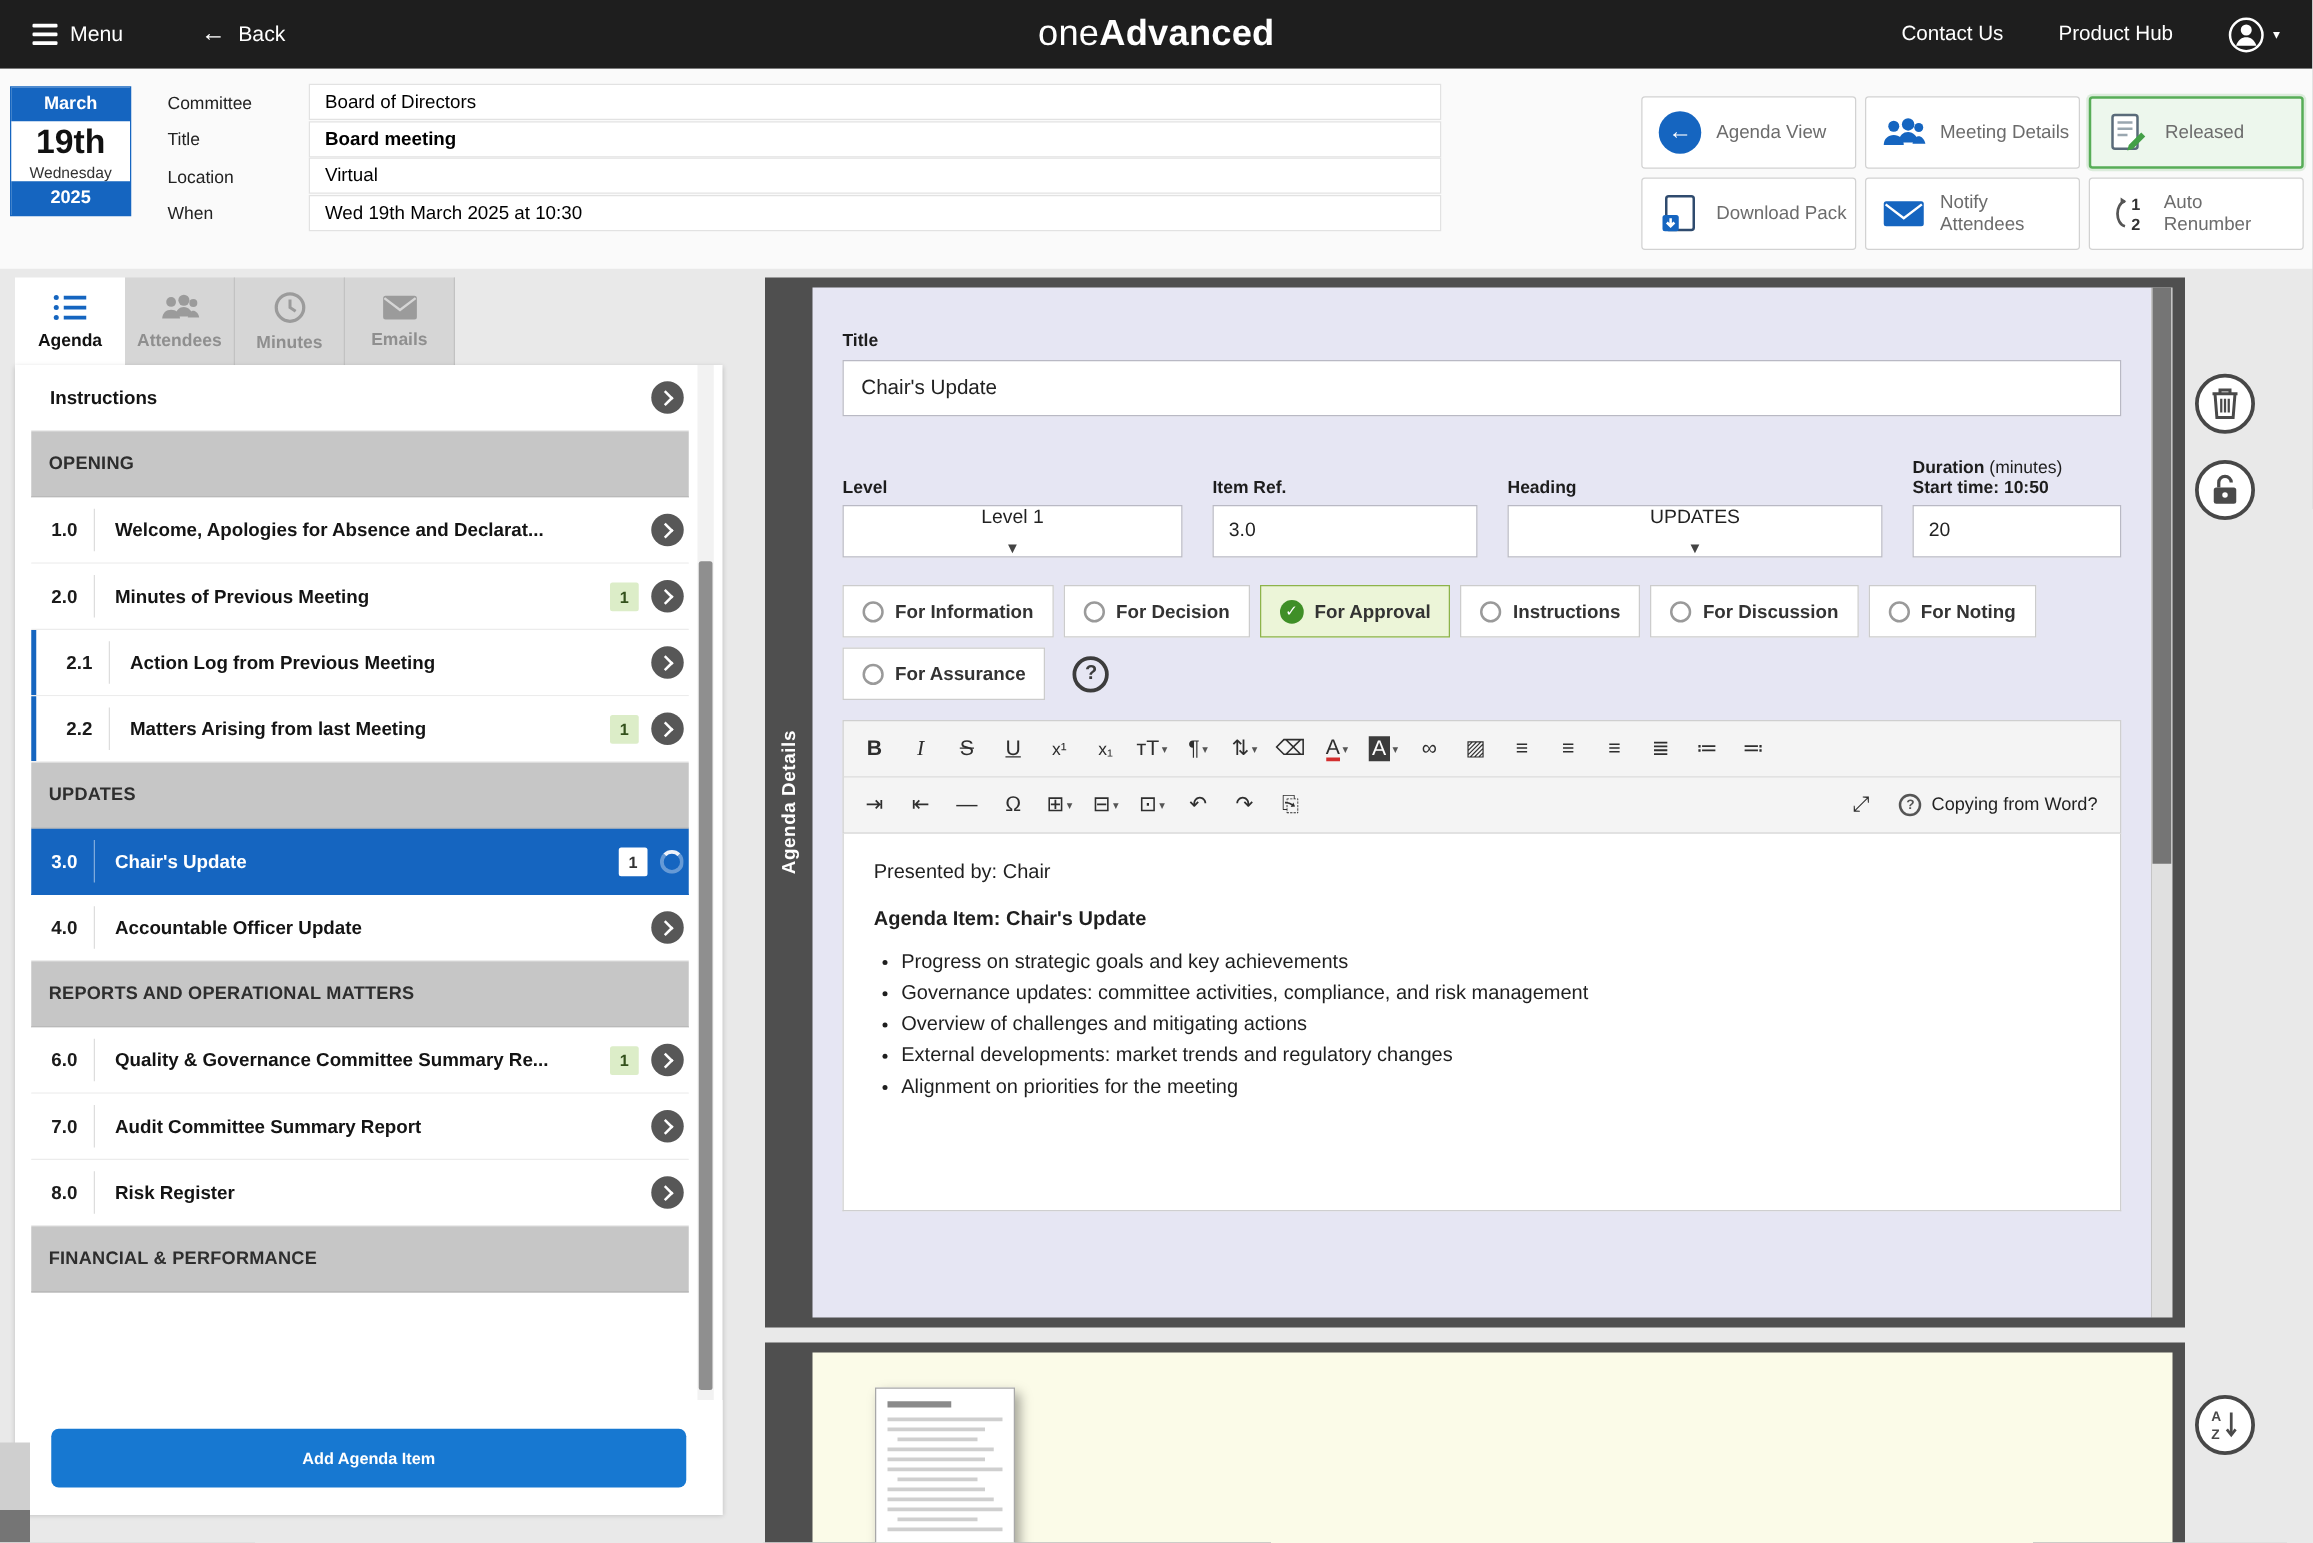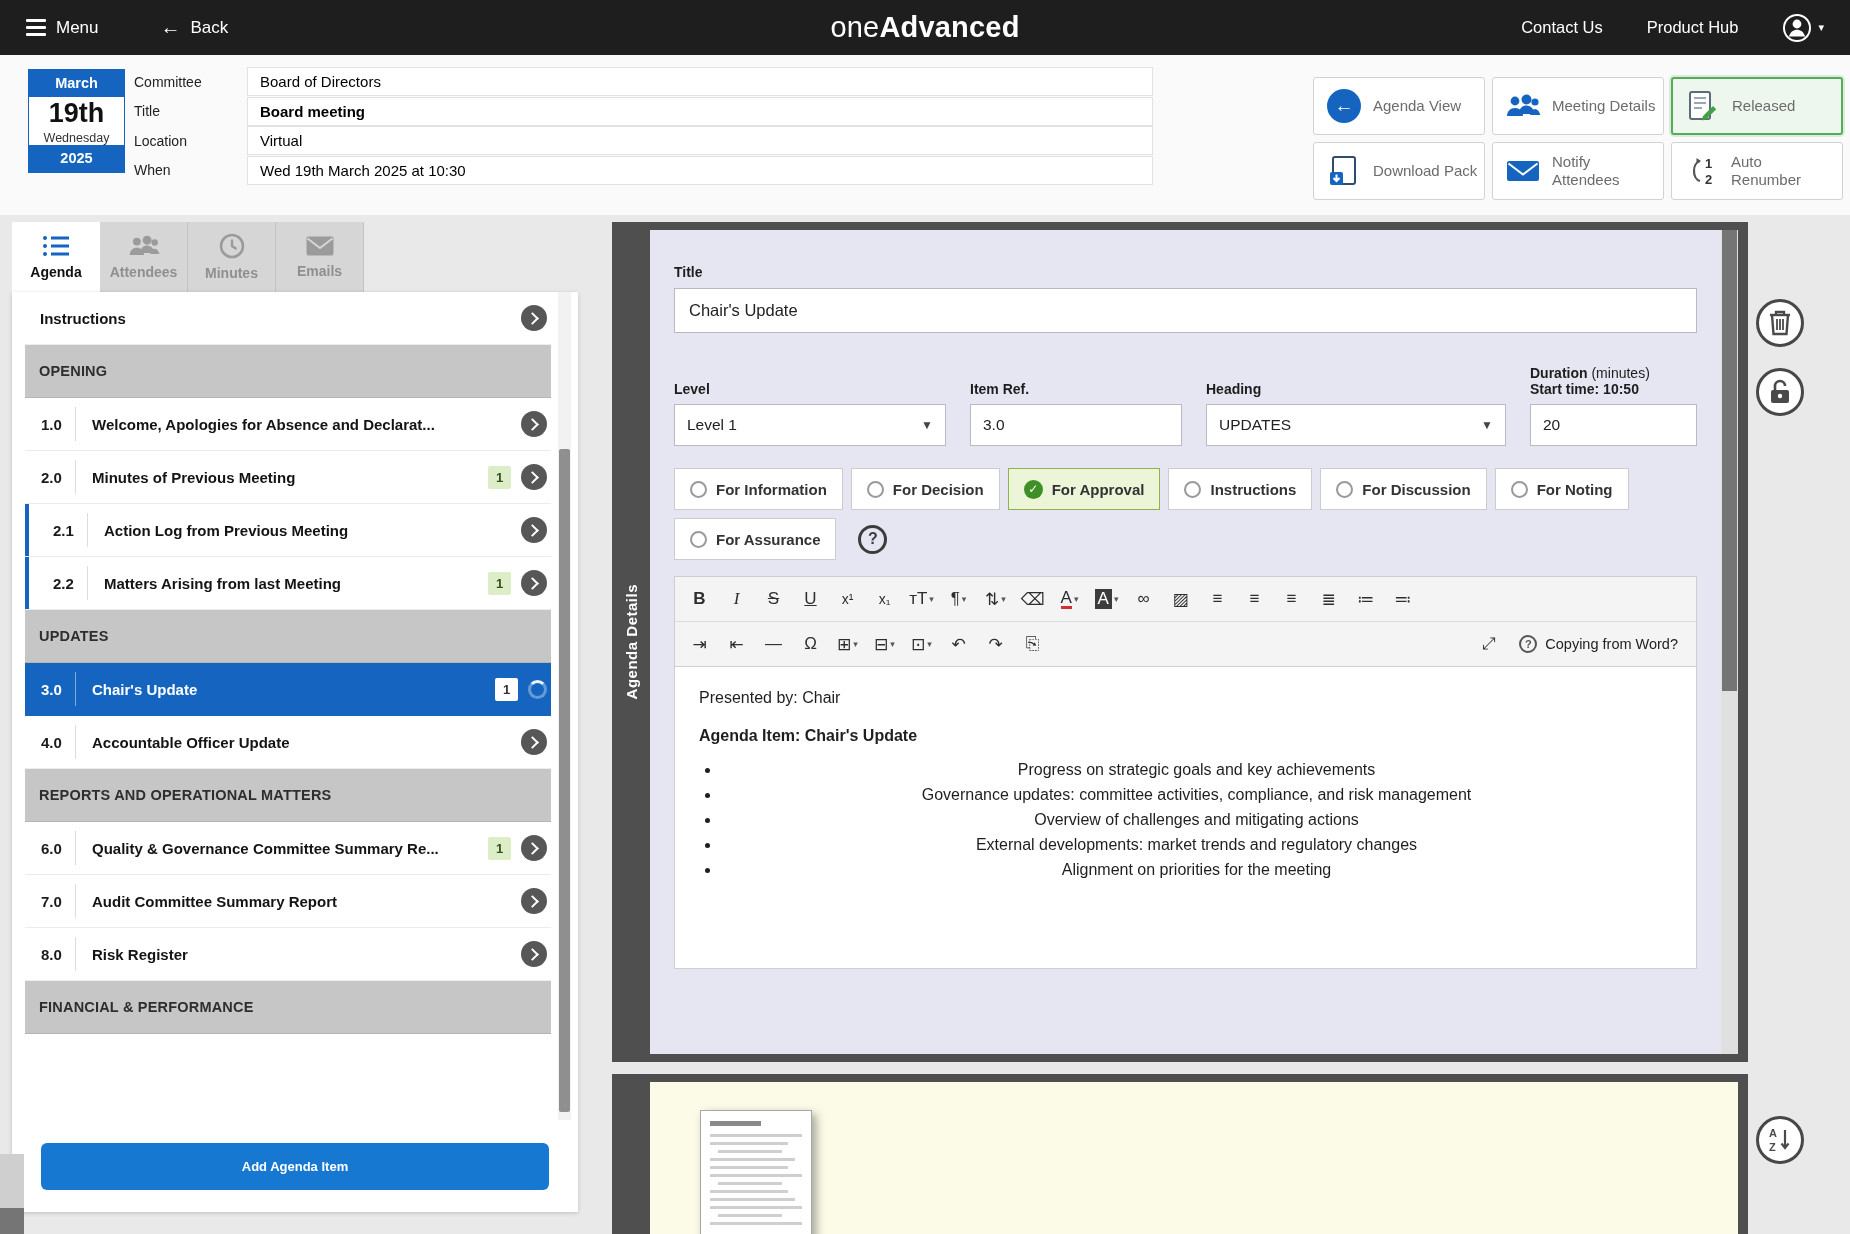--- a/index.html
+++ b/index.html
@@ -15,21 +15,21 @@
   .brand{position:absolute;left:50%;transform:translateX(-50%);font-size:29px;letter-spacing:.2px;}
   .brand .b1{font-weight:400;}
   .brand .b2{font-weight:800;}
   .tb-right{margin-left:auto;display:flex;align-items:center;gap:44px;font-size:16.5px;}
   .tb-link{cursor:pointer;}
   .account{display:flex;align-items:center;gap:6px;cursor:pointer;}
   .account .caret{font-size:11px;}
 
   
   .header-band{position:absolute;top:55px;left:0;right:0;height:160px;background:#fafafa;}
-  .date-card{position:absolute;left:28px;top:14px;width:97px;height:104px;border:1px solid #1565c0;background:#fff;display:flex;flex-direction:column;text-align:center;box-sizing:border-box;}
+  .date-card{position:absolute;left:8px;top:14px;width:97px;height:104px;border:1px solid #1565c0;background:#fff;display:flex;flex-direction:column;text-align:center;box-sizing:border-box;}
   .dmonth,.dyear{height:27px;line-height:27px;background:#1565c0;color:#fff;font-weight:700;font-size:14.5px;}
   .dmid{flex:1;display:flex;flex-direction:column;justify-content:center;}
   .dday{font-size:27px;font-weight:700;color:#111;}
   .dweek{font-size:12.5px;color:#333;margin-top:2px;}
   .fields{position:absolute;left:134px;top:12px;}
   .frow{display:flex;align-items:center;height:29.5px;}
   .flabel{width:113px;font-size:14px;color:#222;}
   .fvalue{width:880px;height:27px;line-height:27px;background:#fff;border:1px solid #e2e2e2;font-size:15px;padding:0 12px;white-space:nowrap;overflow:hidden;}
   .fvalue.bold{font-weight:700;}
   .actions{position:absolute;right:7px;top:22px;display:grid;grid-template-columns:repeat(3,172px);gap:7px;}
@@ -74,21 +74,21 @@
   .vtab span{writing-mode:vertical-rl;transform:rotate(180deg);letter-spacing:.5px;white-space:nowrap;}
   .lavender{flex:1;background:#e6e6f3;padding:34px 24px 16px;overflow:hidden;box-sizing:border-box;}
   .vscroll{width:17px;background:#e0e0e0;position:relative;}
   .vscroll .sthumb{position:absolute;top:0;height:56%;left:1px;right:1px;background:#757575;}
   .flabel2{font-weight:700;font-size:14px;color:#1d1d1d;margin-bottom:8px;}
   .title-input{width:100%;height:45px;border:1px solid #b9b9c4;background:#fff;font-size:16.5px;padding:0 14px;margin-bottom:22px;box-sizing:border-box;font-family:inherit;color:#222;}
   .row2{display:flex;gap:24px;margin-bottom:22px;}
   .col{display:flex;flex-direction:column;}
   .lblarea{height:42px;display:flex;flex-direction:column;justify-content:flex-end;padding-bottom:7px;font-size:14px;color:#1d1d1d;}
   .lblarea .b{font-weight:700;}
-  .select{height:42px;background:#fff;border:1px solid #b9b9c4;display:flex;align-items:center;justify-content:space-between;padding:0 12px;font-size:15.5px;color:#222;cursor:pointer;box-sizing:border-box;}
+  .select{height:42px;background:#fff;border:1px solid #b9b9c4;display:flex;align-items:center;justify-content:space-between;padding:0 12px;font-size:15.5px;color:#222;cursor:pointer;box-sizing:border-box;flex-direction:column;}
   .select .caret{font-size:12px;color:#444;}
   .inp{height:42px;border:1px solid #b9b9c4;padding:0 12px;font-size:15.5px;box-sizing:border-box;width:100%;font-family:inherit;color:#222;background:#fff;}
   .prow{display:flex;gap:8px;margin-bottom:8px;align-items:center;}
   .popt{height:42px;background:#fff;border:1px solid #ccc;display:flex;align-items:center;gap:9px;padding:0 15px;font-weight:700;font-size:15px;color:#333;cursor:pointer;box-sizing:border-box;}
   .pradio{width:17px;height:17px;border:2px solid #9a9a9a;border-radius:50%;background:#fff;box-sizing:border-box;}
   .popt.sel{background:#ecf5d8;border:1.5px solid #8db34a;}
   .pcheck{width:19px;height:19px;border-radius:50%;background:#3f8f27;color:#fff;font-size:12px;font-weight:700;display:flex;align-items:center;justify-content:center;}
   .help{width:29px;height:29px;border:3px solid #3c3c3c;border-radius:50%;display:flex;align-items:center;justify-content:center;font-weight:700;font-size:16px;color:#3c3c3c;margin-left:14px;cursor:pointer;box-sizing:border-box;}
   .toolbar{border:1px solid #cfcfcf;background:#f4f4f4;margin-top:16px;}
   .trow{display:flex;align-items:center;height:44px;padding:0 6px;}
@@ -103,21 +103,21 @@
   [data-name="text-color-icon"] .glyph{border-bottom:3px solid #d32f2f;line-height:1;}
   [data-name="highlight-color-icon"] .glyph{background:#3c3c3c;color:#fff;padding:0 3px;line-height:1.15;}
   [data-name="superscript-icon"] .glyph,[data-name="subscript-icon"] .glyph{font-size:14px;}
   .spacer{flex:1;}
   .word-hint{display:flex;align-items:center;gap:8px;font-size:14.5px;color:#222;padding:0 12px;cursor:pointer;}
   .qmark{width:18px;height:18px;border:2px solid #555;border-radius:50%;display:flex;align-items:center;justify-content:center;font-size:11px;font-weight:700;color:#555;box-sizing:border-box;}
   .ebody{background:#fff;border:1px solid #cfcfcf;border-top:none;height:302px;padding:22px 24px;font-size:16px;color:#1f1f1f;overflow:hidden;box-sizing:border-box;}
   .ebody p{margin:0 0 20px 0;}
   .ebody .ehead{font-weight:700;margin-bottom:16px;}
   .ebody ul{margin:0 0 0 22px;padding:0;}
-  .ebody li{margin-bottom:7px;text-align:center;}
+  .ebody li{margin-bottom:7px;}
 
   
   .attach-frame{position:absolute;left:612px;top:1074px;width:1136px;height:200px;background:#4f4f4f;display:flex;padding:8px 10px 0 0;box-sizing:border-box;}
   .attach-body{flex:1;background:#fbfbe8;position:relative;}
   .thumb-doc{position:absolute;left:50px;top:28px;width:112px;height:150px;background:#fff;border:1px solid #a8a8a8;box-shadow:4px 4px 9px rgba(0,0,0,.35);padding:10px 9px;box-sizing:border-box;cursor:pointer;}
   .dochead{height:5px;width:55%;background:#8a8a8a;margin-bottom:8px;}
   .docline{height:3px;background:#cfcfcf;margin-bottom:5px;}
   .docline:nth-child(3n){width:85%;}
   .docline:nth-child(4n){width:70%;margin-left:8px;}
   .docline:nth-child(5n){width:92%;}

